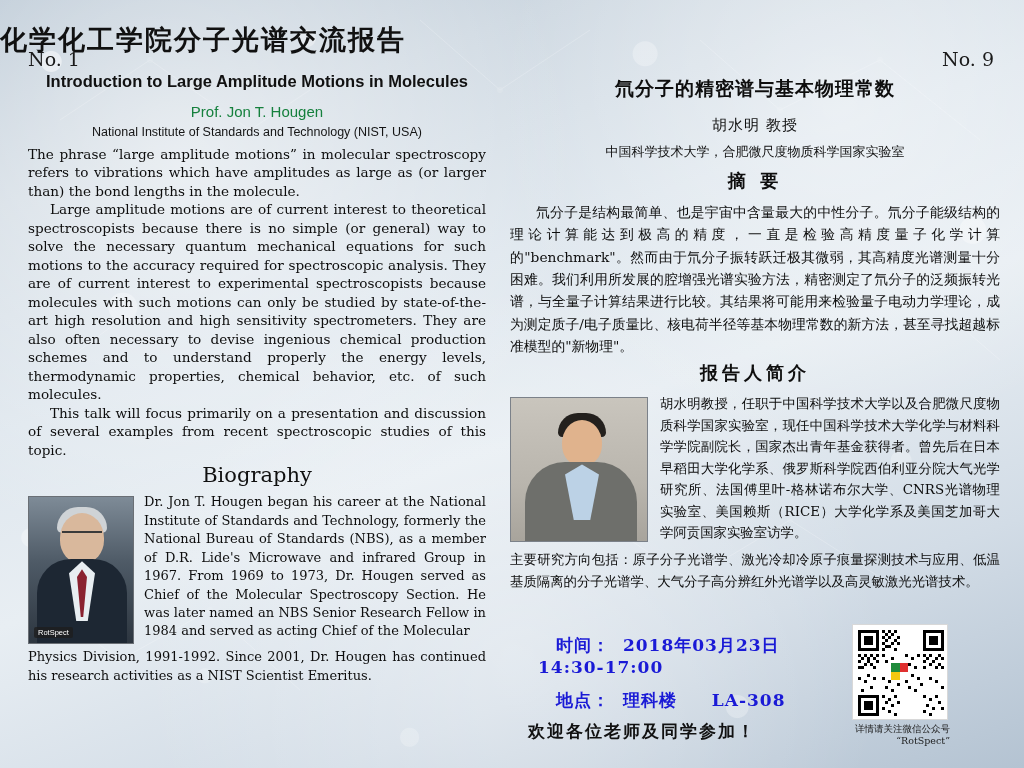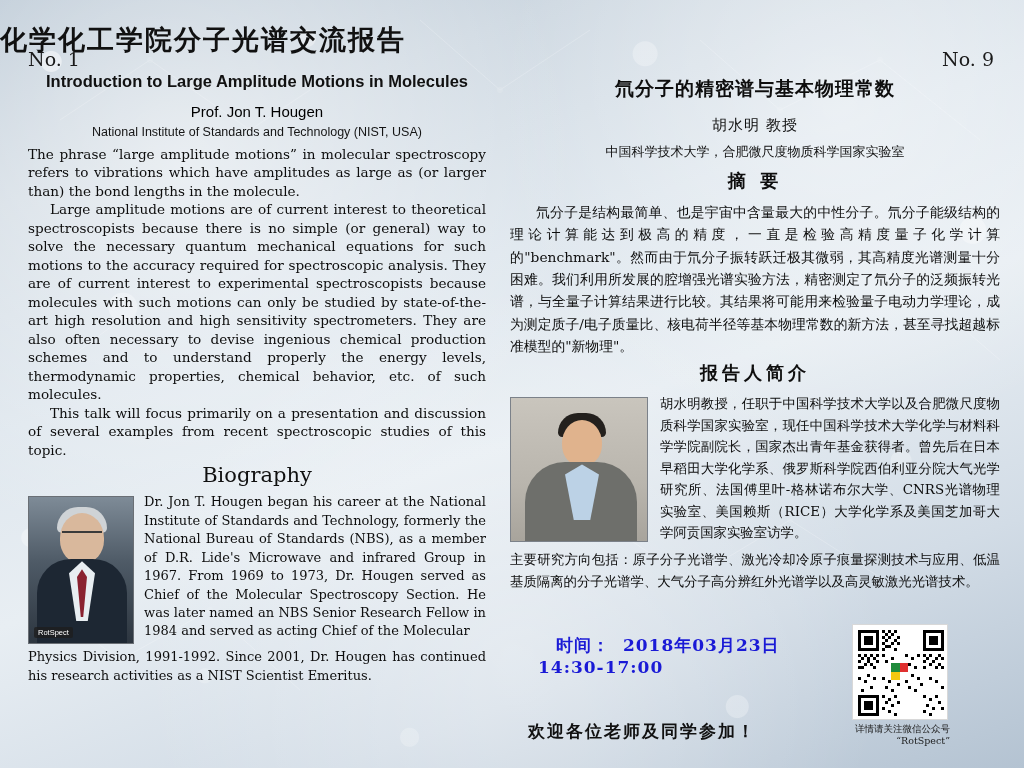--- a/index.html
+++ b/index.html
@@ -52,21 +52,21 @@
   }
   .col-left { left:28px; }
   .col-right { left:510px; width:490px; }
 
   .talk-title-en {
     text-align:center; font-family:"Liberation Sans", sans-serif;
     font-size:16.5px; font-weight:bold; color:#111; margin:0 0 12px 0;
   }
   .speaker-en {
     text-align:center; font-family:"Liberation Sans", sans-serif;
-    font-size:15px; color:#000000; margin:0 0 5px 0;
+    font-size:15px; color:#15803d; margin:0 0 5px 0;
   }
   .affil-en {
     text-align:center; font-family:"Liberation Sans", sans-serif;
     font-size:12.5px; color:#151515; margin:0 0 6px 0;
   }
   .section-h {
     text-align:center; font-size:21px; color:#101010; margin:4px 0 6px 0;
     font-family:"DejaVu Serif", serif;
   }
   .body-text {
@@ -272,20 +272,25 @@
     <div class="cn-bio-text">胡水明教授，任职于中国科学技术大学以及合肥微尺度物质科学国家实验室，现任中国科学技术大学化学与材料科学学院副院长，国家杰出青年基金获得者。曾先后在日本早稻田大学化学系、俄罗斯科学院西伯利亚分院大气光学研究所、法国傅里叶-格林诺布尔大学、CNRS光谱物理实验室、美国赖斯（RICE）大学化学系及美国芝加哥大学阿贡国家实验室访学。</div>
     <div class="cn-interest">主要研究方向包括：原子分子光谱学、激光冷却冷原子痕量探测技术与应用、低温基质隔离的分子光谱学、大气分子高分辨红外光谱学以及高灵敏激光光谱技术。</div>
   </div>
 </div>
 
 <div class="info-block">
   <div class="info-line">
     <span class="lbl">时间：</span>
     <span>2018年03月23日</span>
     <span class="v2">14:30-17:00</span>
+  </div>
+  <div class="info-line">
+    <span class="lbl">地点：</span>
+    <span>理科楼</span>
+    <span class="v2">LA-308</span>
   </div>
 </div>
 
 <div class="welcome">欢迎各位老师及同学参加！</div>
 
 <div class="qr-wrap">
   <div class="qr">
     <svg width="86" height="86" viewBox="0 0 29 29" shape-rendering="crispEdges">
       <rect width="29" height="29" fill="#ffffff"></rect>
       <g fill="#000000">

